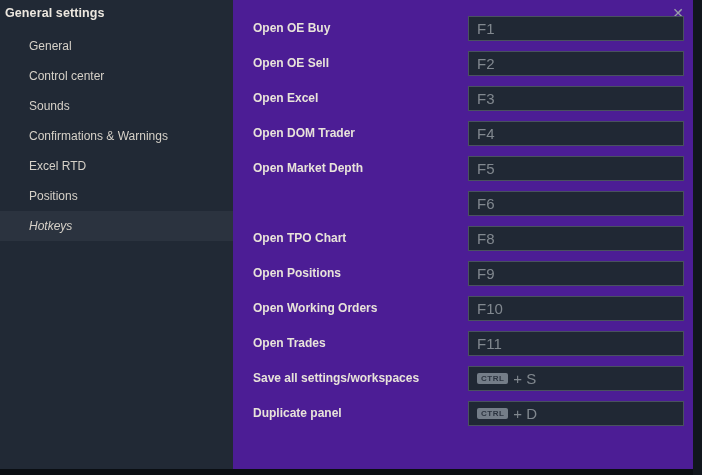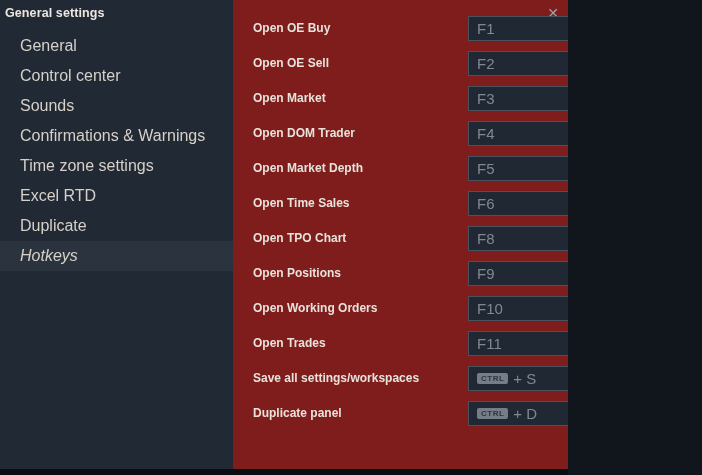--- a/index.html
+++ b/index.html
@@ -3,23 +3,23 @@
 <meta charset="utf-8">
 <style>
   html, body {
     margin: 0;
     padding: 0;
     background: #11161d;
     font-family: "Liberation Sans", "DejaVu Sans", sans-serif;
   }
   .dialog {
     position: relative;
-    width: 568px;
+    width: 693px;
     height: 475px;
-    background: #7f1d1d;
+    background: #4c1d95;
     overflow: hidden;
     color: #e8e3da;
   }
   
   .sidebar {
     position: absolute;
     left: 0; top: 0;
     width: 233px;
     height: 100%;
     background: #212935;
@@ -33,22 +33,22 @@
   }
   .nav {
     position: absolute;
     top: 31px;
     left: 0;
     width: 100%;
   }
   .nav-item {
     height: 30px;
     line-height: 30px;
-    padding-left: 20px;
-    font-size: 16px;
+    padding-left: 29px;
+    font-size: 12px;
     color: #d6d1c8;
     cursor: pointer;
     white-space: nowrap;
   }
   .nav-item.selected {
     background: #2b333f;
     font-style: italic;
   }
   
   .close-btn {
@@ -148,27 +148,24 @@
         <div class="nav-item">
     <span class="nav-label">Control center</span>
   </div>
         <div class="nav-item">
     <span class="nav-label">Sounds</span>
   </div>
         <div class="nav-item">
     <span class="nav-label">Confirmations &amp; Warnings</span>
   </div>
         <div class="nav-item">
-    <span class="nav-label">Time zone settings</span>
-  </div>
-        <div class="nav-item">
     <span class="nav-label">Excel RTD</span>
   </div>
         <div class="nav-item">
-    <span class="nav-label">Duplicate</span>
+    <span class="nav-label">Positions</span>
   </div>
         <div class="nav-item selected">
     <span class="nav-label">Hotkeys</span>
   </div>
       </nav>
   </aside>
 
   <button class="close-btn">
     <span>✕</span>
   </button>
@@ -182,42 +179,41 @@
     </div>
   </div>
       <div class="hk-row">
     <span class="hk-label">Open OE Sell</span>
     <div class="hk-input">
 
       <span class="hk-value">F2</span>
     </div>
   </div>
       <div class="hk-row">
-    <span class="hk-label">Open Market</span>
+    <span class="hk-label">Open Excel</span>
     <div class="hk-input">
 
       <span class="hk-value">F3</span>
     </div>
   </div>
       <div class="hk-row">
     <span class="hk-label">Open DOM Trader</span>
     <div class="hk-input">
 
       <span class="hk-value">F4</span>
     </div>
   </div>
       <div class="hk-row">
     <span class="hk-label">Open Market Depth</span>
     <div class="hk-input">
 
       <span class="hk-value">F5</span>
     </div>
   </div>
       <div class="hk-row">
-    <span class="hk-label">Open Time Sales</span>
     <div class="hk-input">
 
       <span class="hk-value">F6</span>
     </div>
   </div>
       <div class="hk-row">
     <span class="hk-label">Open TPO Chart</span>
     <div class="hk-input">
 
       <span class="hk-value">F8</span>

